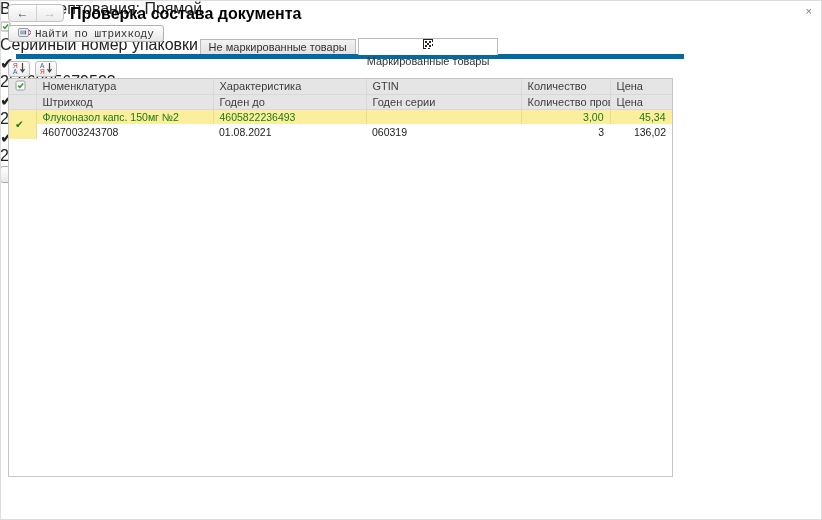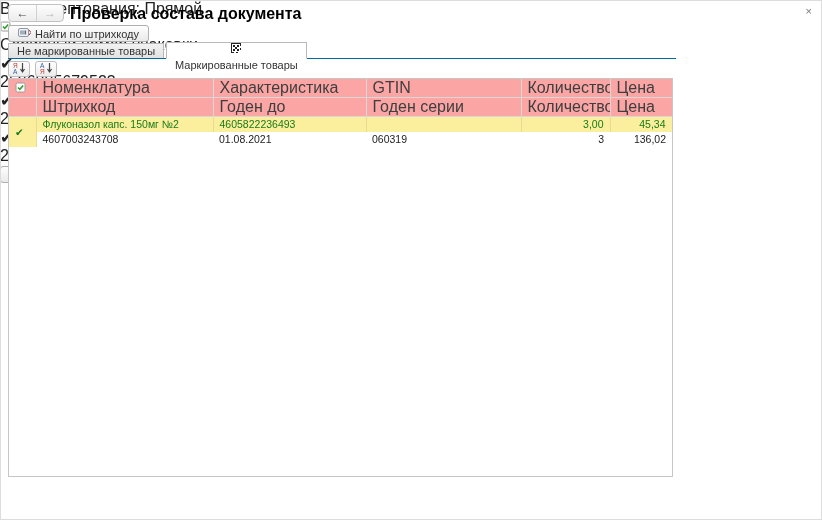--- a/index.html
+++ b/index.html
@@ -41,29 +41,29 @@
   }
 
   
   .btn {
     display: inline-flex; align-items: center; gap: 4px;
     height: 17px; padding: 0 9px;
     font-size: 11px; color: #333;
     background: linear-gradient(#fefefe,#e9e9e9);
     border: 1px solid #b0b0b0; border-radius: 3px;
     white-space: nowrap; cursor: pointer;
-    font-family: Liberation Sans, sans-serif;
+    font-family: Liberation Mono, monospace;
   }
   .find-btn { position: absolute; left: 8px; top: 25px; }
 
   
   .tabbar {
-    position: absolute; left: 8px; top: 42px; width: 668px; height: 17px;
-    border-bottom: 1px solid #0369a1;
-    display: flex; align-items: flex-end;
+    position: absolute; left: 16px; top: 42px; width: 668px; height: 17px;
+    border-bottom: 5px solid #0369a1;
+    display: flex; align-items: flex-end; justify-content: center;
   }
   .tab {
     display: inline-flex; align-items: center; gap: 4px;
     height: 15px; padding: 0 8px;
     font-size: 11px; color: #333;
     border: 1px solid #b9b9b9; border-bottom: none;
     background: linear-gradient(#f2f2f2,#e2e2e2);
     cursor: pointer; margin-right: 2px;
   }
   .tab.active {
@@ -85,21 +85,21 @@
   .main-table-wrap {
     position: absolute; left: 8px; top: 78px; width: 665px; height: 399px;
     border: 1px solid #c6c6c6; background: #fff; overflow: hidden;
   }
   table.grid { border-collapse: collapse; table-layout: fixed; width: 663px; }
   .grid td {
     height: 15px; padding: 0 6px; font-size: 10.5px;
     white-space: nowrap; overflow: hidden; vertical-align: middle;
   }
   .grid td.hcell {
-    background: #fca5a5; color: #3e3e3e; font-size: 16px;
+    background: #e5e5e5; color: #3e3e3e; font-size: 11px;
     border-right: 1px solid #d8d8d8; border-bottom: 1px solid #d8d8d8;
   }
   .grid td.hcell:last-child { border-right: none; }
   .grid td.num { text-align: right; }
   .grid tr.d1 td { background: #fbee9c; color: #1a7a1a; border-right: 1px solid #e8dc92; border-bottom: 1px solid #ead']: }
   /* (fixed below) */
   .grid tr.d1 td { background: #fbee9c; color: #1a7a1a; border-right: 1px solid #e8dc92; border-bottom: 1px solid #eadf96; }
   .grid tr.d2 td { background: #fdf3ad; color: #1a7a1a; border-right: 1px solid #e8dc92; border-bottom: 1px solid #ddd075; }
   .grid tr.d1 td:last-child, .grid tr.d2 td:last-child { border-right: none; }
   .grid td.goldcheck {

